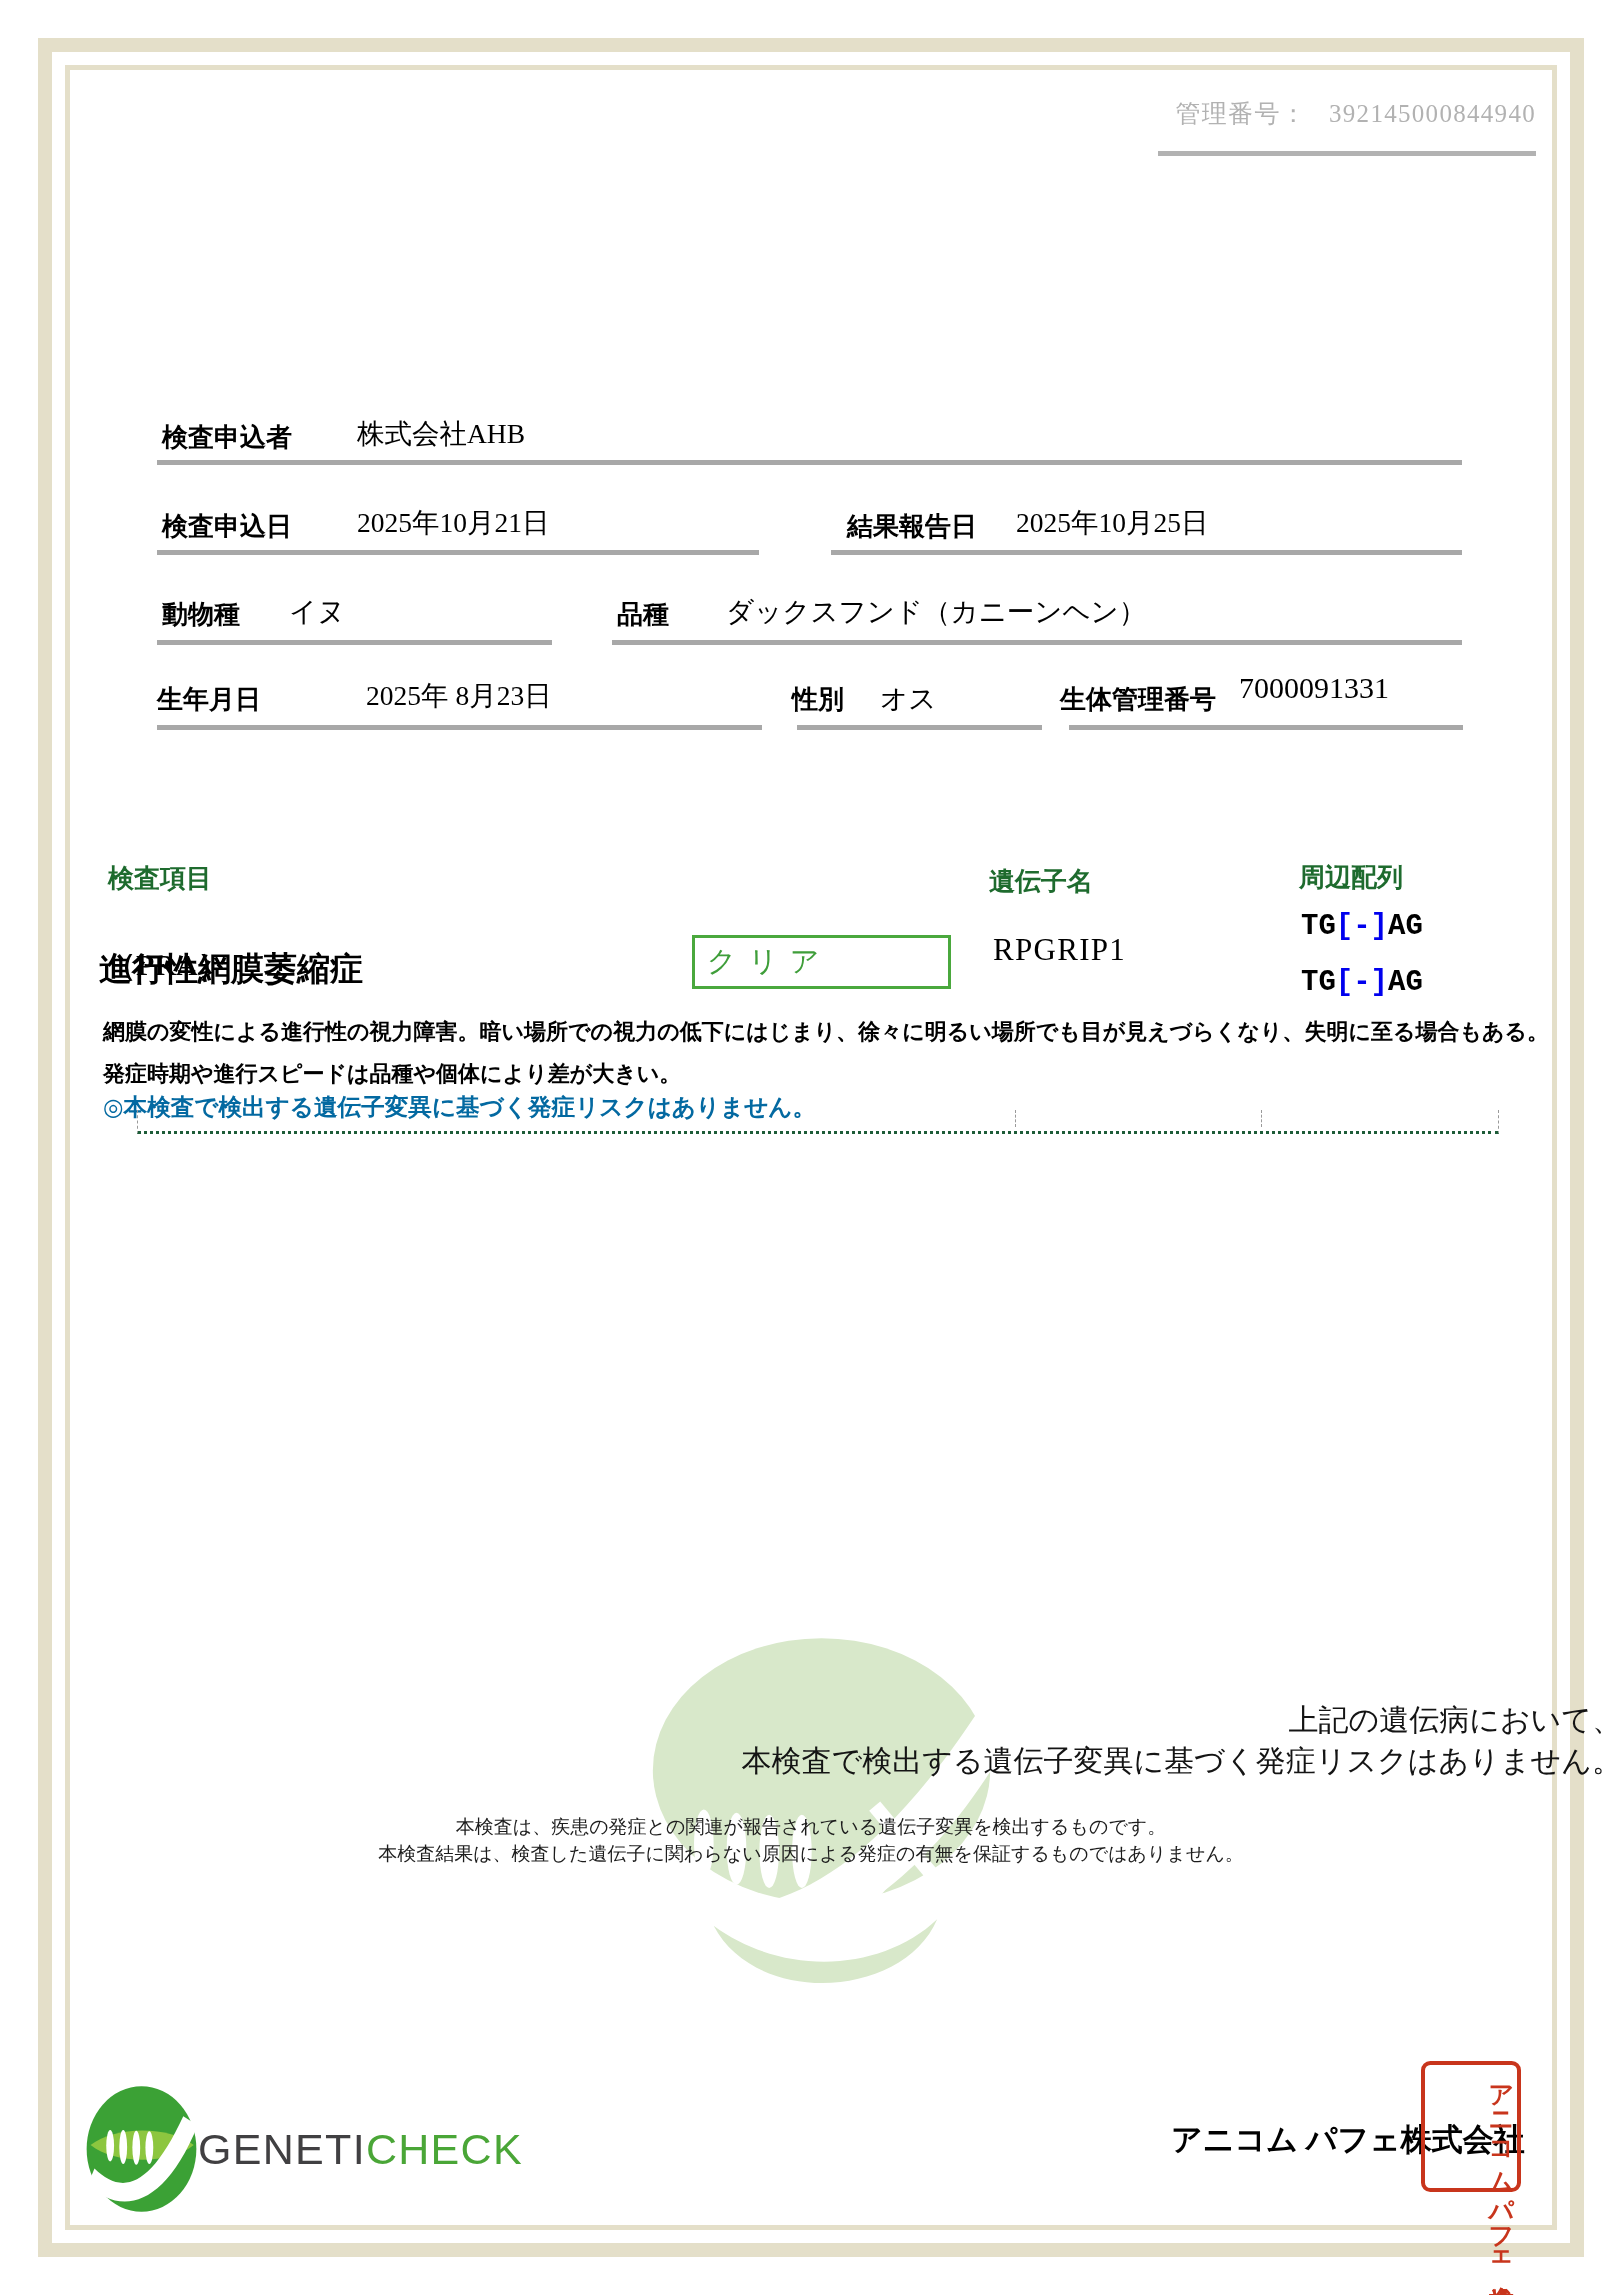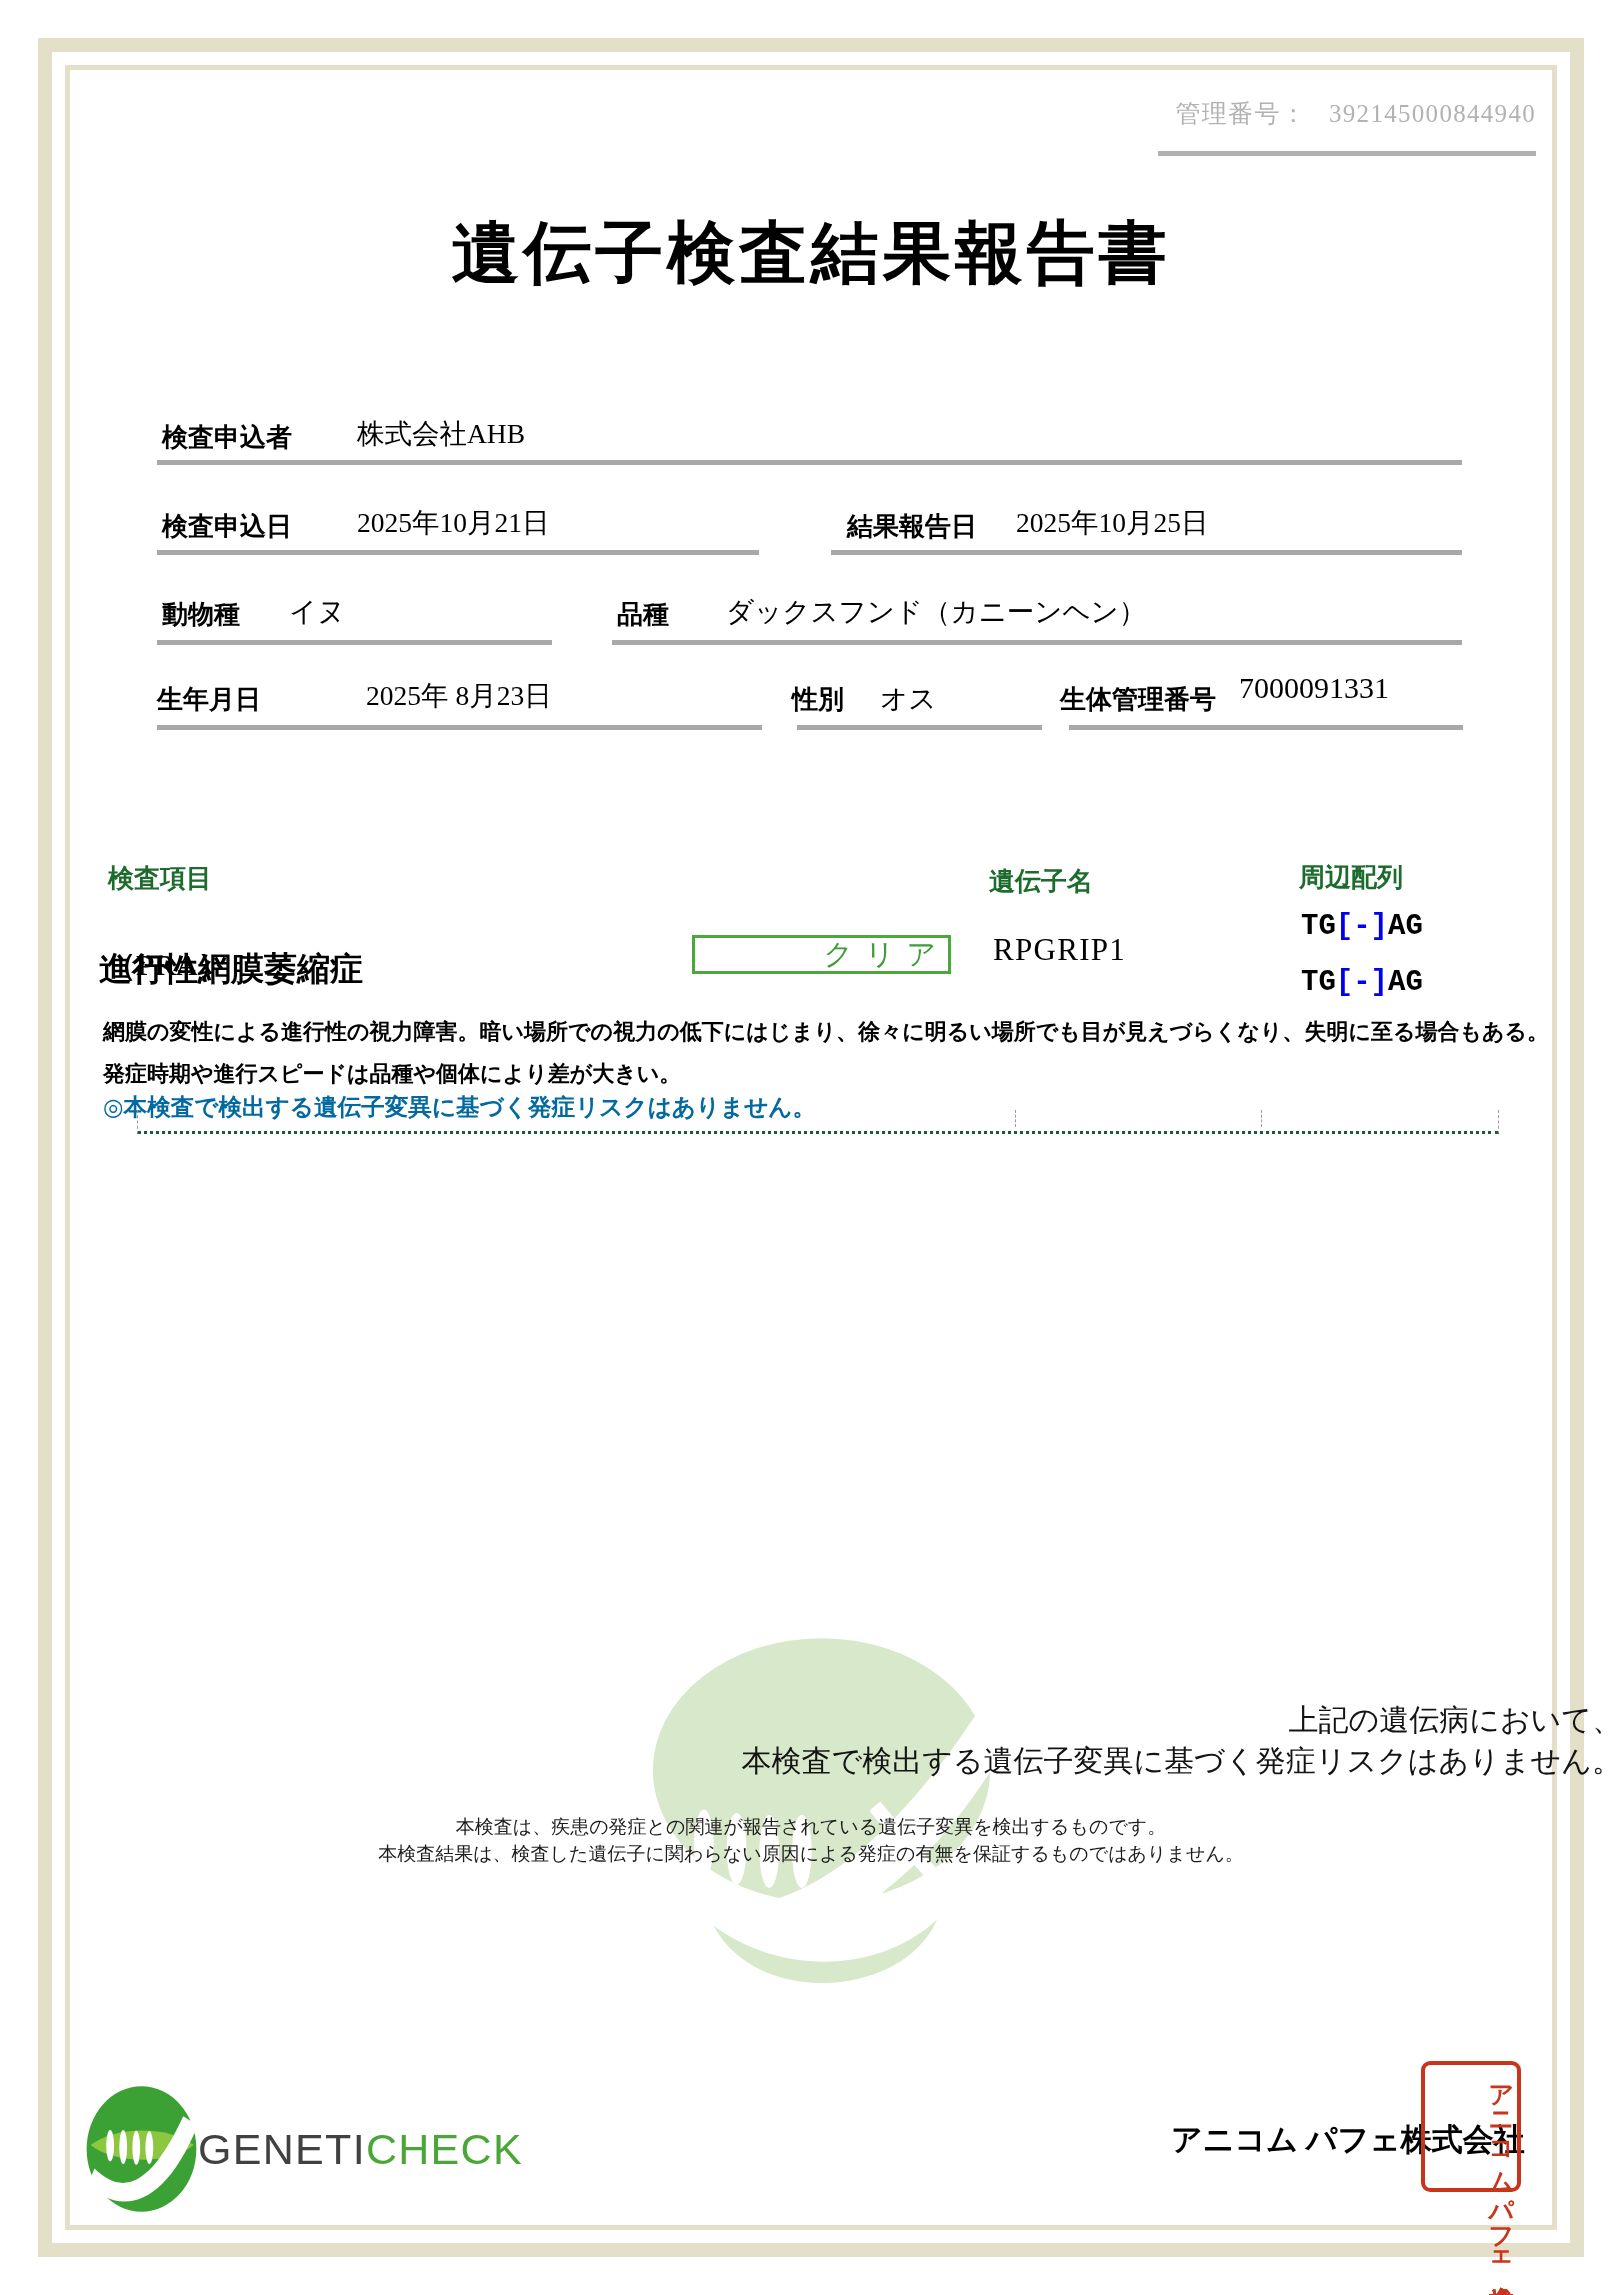--- a/index.html
+++ b/index.html
@@ -24,22 +24,22 @@
   
   .lbl{font-size:26px;font-weight:bold;}
   .val{font-size:27.5px;}
   .uline{height:5.2px;background:#a8a8a8;position:absolute;}
 
   
   .green-head{font-size:26px;font-weight:bold;color:#1e6b2e;}
   .disease{font-size:33px;font-weight:bold;margin-top:44px;}
   .disease-abbr{font-size:30px;font-weight:bold;}
   .clear-box{
-    left:692px;top:935px;width:259px;height:39px;border:3.3px solid #4aa83d;
-    display:flex;align-items:center;justify-content:flex-end;box-sizing:border-box;
+    left:692px;top:935px;width:259px;height:54px;border:3.3px solid #4aa83d;
+    display:flex;align-items:center;justify-content:flex-start;box-sizing:border-box;
   }
   .clear-box span{color:#3f9e3a;font-size:29px;letter-spacing:11.8px;padding-left:11.8px;}
   .gene{font-size:31px;letter-spacing:1.3px;}
   .seq{font-family:"Liberation Mono","DejaVu Sans Mono",monospace;font-size:29px;font-weight:bold;}
   .seq .var{color:#0000ee;}
 
   .desc{font-size:22px;font-weight:bold;letter-spacing:0px;}
   .risk{font-size:23.6px;font-weight:bold;color:#0369a1;}
 
   
@@ -89,21 +89,20 @@
   </svg>
 
   <div class="frame-outer"></div>
   <div class="frame-inner"></div>
 
   <div class="abs admin">
     <span>管理番号：</span><span class="num">392145000844940</span>
   </div>
   <div class="abs admin-line"></div>
 
-  <div class="abs title">遺伝子検査結果報告書</div>
 
   <div class="abs lbl" style="left:162px;top:420px;">検査申込者</div>
   <div class="abs val" style="left:357px;top:416px;">株式会社AHB</div>
   <div class="uline" style="left:157px;top:460px;width:1305px;"></div>
 
   <div class="abs lbl" style="left:162px;top:509px;">検査申込日</div>
   <div class="abs val" style="left:357px;top:505px;">2025年10月21日</div>
   <div class="uline" style="left:157px;top:550px;width:602px;"></div>
   <div class="abs lbl" style="left:847px;top:509px;">結果報告日</div>
   <div class="abs val" style="left:1016px;top:505px;">2025年10月25日</div>

